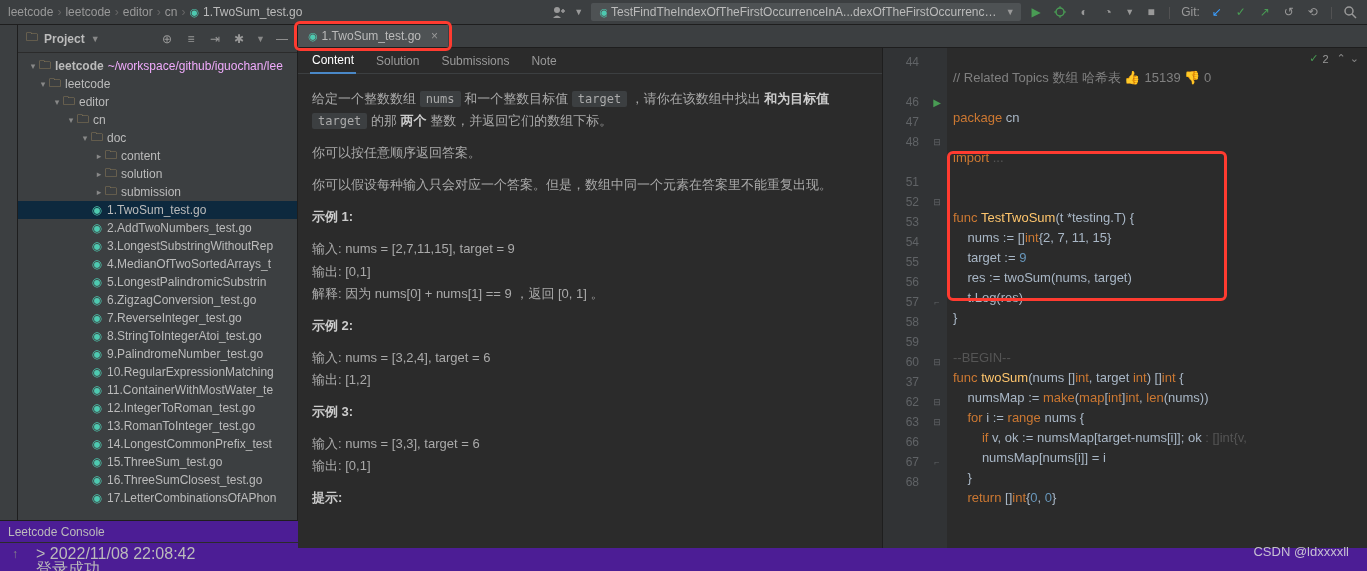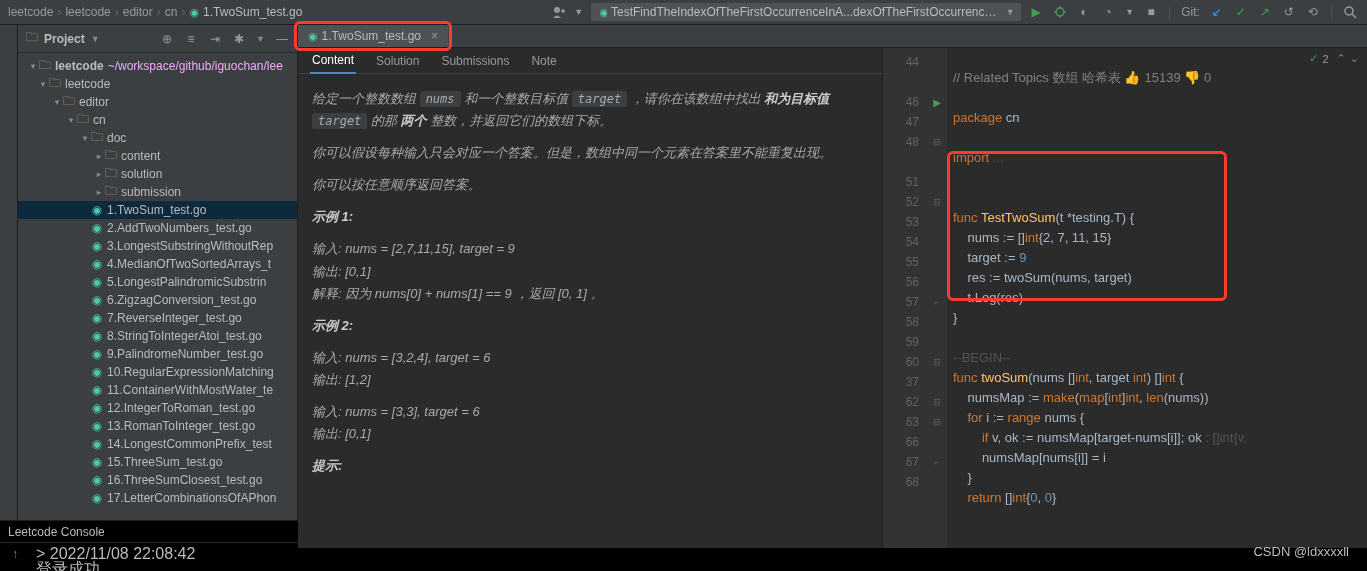--- a/index.html
+++ b/index.html
@@ -48,38 +48,38 @@
 .split-editor { flex: 1; display: flex; }
 
 .content-pane { width: 585px; background: #2b2b2b; display: flex; flex-direction: column; border-right: 1px solid #1e1e1e; }
 .content-tabs { height: 26px; display: flex; align-items: center; gap: 18px; padding-left: 12px; border-bottom: 1px solid #3c3f41; }
 .ctab { color: #999; padding: 5px 2px; cursor: pointer; }
 .ctab.active { color: #fff; border-bottom: 2px solid #4a88c7; }
 .content-body { flex: 1; padding: 14px 14px; color: #aaa; font-size: 13px; line-height: 1.7; overflow: hidden; }
 .content-body .pill { background: #3c3f41; padding: 1px 6px; border-radius: 2px; font-family: monospace; font-size: 12px; }
 .content-body .bold { color: #ccc; font-weight: bold; }
 .content-body .mono { font-family: monospace; color: #aaa; }
-.content-body p { margin-bottom: 10px; font-style: italic; }
+.content-body p { margin-bottom: 10px; }
 
 .code-pane { flex: 1; background: #2b2b2b; display: flex; position: relative; }
 .gutter { width: 44px; background: #313335; text-align: right; padding-right: 8px; color: #606366; font-family: monospace; font-size: 12px; line-height: 20px; padding-top: 4px; }
 .gutter-icons { width: 20px; background: #313335; padding-top: 4px; }
 .gline { height: 20px; display: flex; align-items: center; justify-content: center; }
 .run-arrow { color: #499c54; font-size: 10px; }
 .fold { color: #606366; font-size: 9px; }
 .code-body { flex: 1; padding: 0 6px; font-family: 'Consolas', monospace; font-size: 13px; line-height: 20px; white-space: pre; color: #a9b7c6; position: relative; }
 .kw { color: #cc7832; }
 .fn { color: #ffc66d; }
 .num { color: #6897bb; }
 .cmt { color: #808080; }
 .dim { color: #555; }
 .red-code-box { position: absolute; left: 0px; top: 103px; width: 280px; height: 150px; border: 3px solid #ff3b30; border-radius: 6px; pointer-events: none; }
 .problems-badge { position: absolute; right: 8px; top: 4px; display: flex; align-items: center; gap: 4px; color: #999; font-size: 11px; }
 
-.bottom-panel { height: 51px; background: #000000; border-top: 1px solid #1e1e1e; }
+.bottom-panel { height: 51px; background: #4c1d95; border-top: 1px solid #1e1e1e; }
 .console-header { height: 22px; display: flex; align-items: center; padding: 0 8px; border-bottom: 1px solid #2b2b2b; justify-content: space-between; }
 .console-body { display: flex; height: 29px; }
 .console-left { width: 30px; display: flex; align-items: flex-start; justify-content: center; padding-top: 4px; }
 .console-text { flex: 1; padding: 3px 6px; font-family: monospace; color: #bbb; font-size: 16px; line-height: 15px; }
 .watermark { position: absolute; right: 18px; bottom: 12px; color: #dcdcdc; font-size: 13px; opacity: 0.85; }
 
 svg { display: block; }
 </style>
 </head>
 <body>
@@ -341,33 +341,34 @@
           <span class="ctab">Solution</span>
           <span class="ctab">Submissions</span>
           <span class="ctab">Note</span>
         </div>
         <div class="content-body">
           <p>
             <span>给定一个整数数组 </span><span class="pill">nums</span><span> 和一个整数目标值 </span><span class="pill">target</span><span> ，请你在该数组中找出 </span><span class="bold">和为目标值</span>
             <br>
             <span class="pill">target</span><span> 的那 </span><span class="bold">两个</span><span> 整数，并返回它们的数组下标。</span>
           </p>
+          <p>你可以按任意顺序返回答案。</p>
           <p>你可以假设每种输入只会对应一个答案。但是，数组中同一个元素在答案里不能重复出现。</p>
-          <p>你可以按任意顺序返回答案。</p>
           <p class="bold">示例 1:</p>
           <p class="mono">
             <span>输入: nums = [2,7,11,15], target = 9</span><br>
             <span>输出: [0,1]</span><br>
             <span>解释: 因为 nums[0] + nums[1] == 9 ，返回 [0, 1] 。</span>
           </p>
           <p class="bold">示例 2:</p>
           <p class="mono">
             <span>输入: nums = [3,2,4], target = 6</span><br>
             <span>输出: [1,2]</span>
           </p>
+          <p class="bold">示例 3:</p>
           <p class="mono">
             <span>输入: nums = [3,3], target = 6</span><br>
             <span>输出: [0,1]</span>
           </p>
           <p class="bold">提示:</p>
         </div>
       </div>
 
       <div class="code-pane">
         <div class="gutter" id="gutter">

